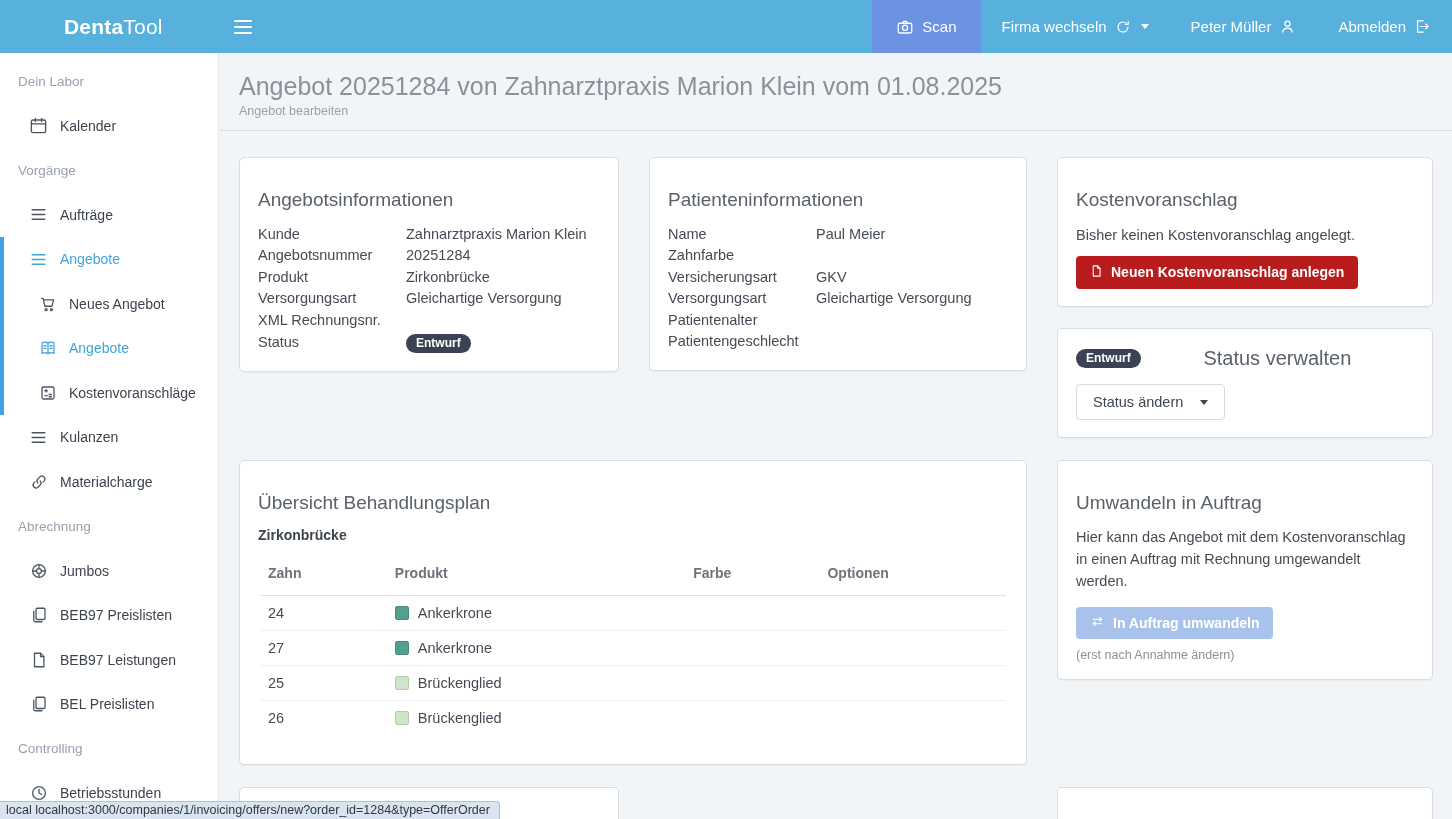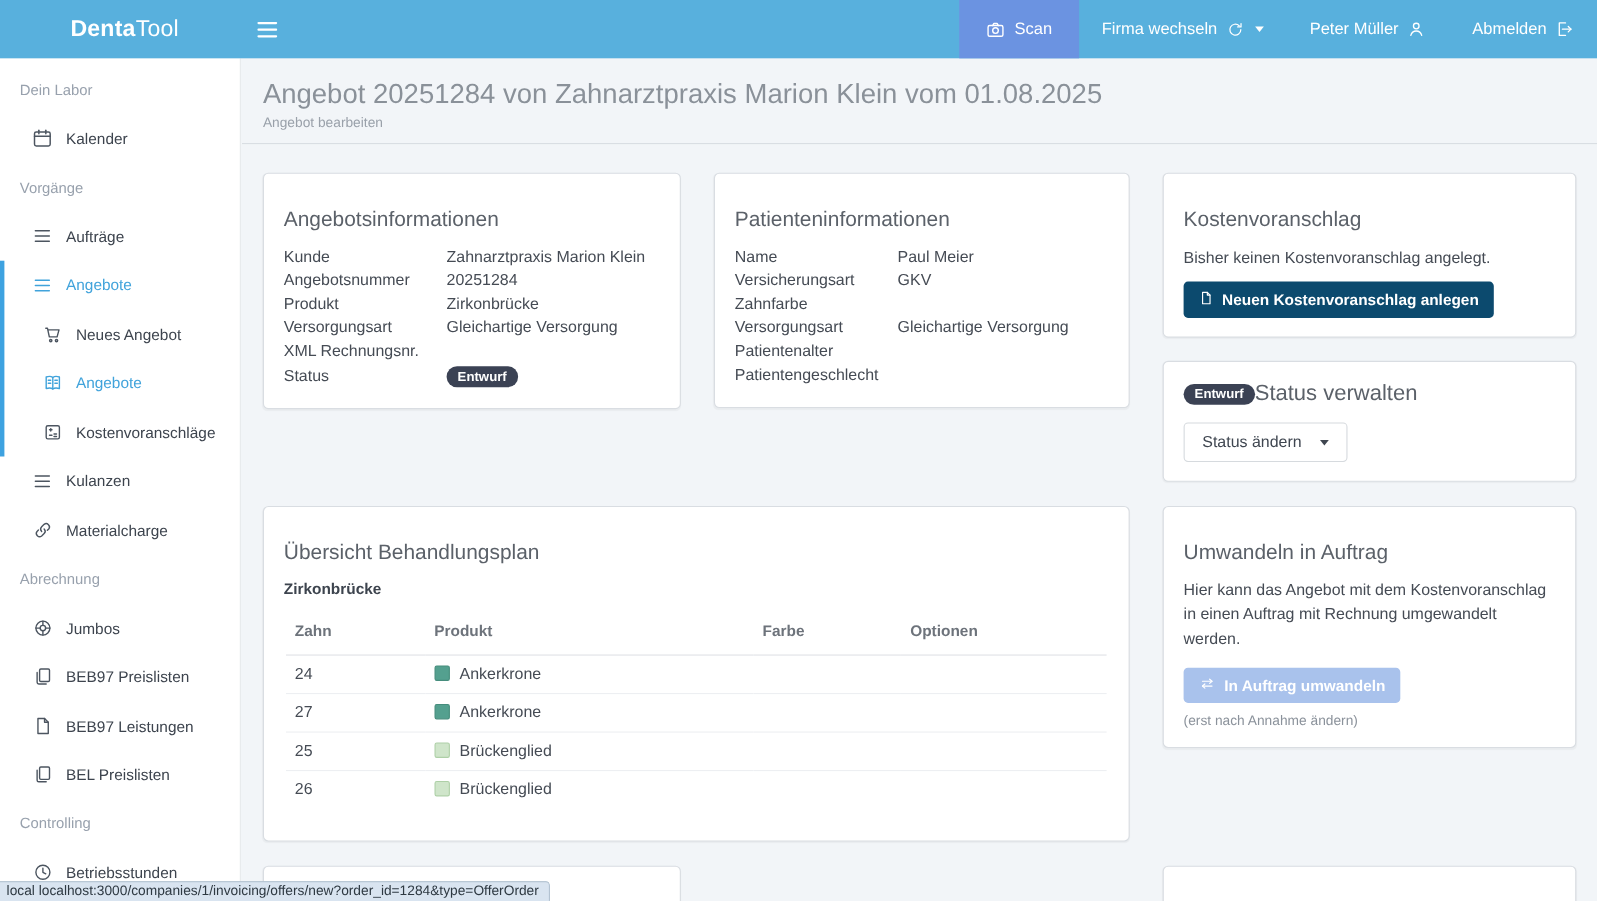--- a/index.html
+++ b/index.html
@@ -54,35 +54,35 @@
   .card-title { font-size:19px; font-weight:400; color:#5b6169; margin:15px 0 13px; }
   .stack { display:flex; flex-direction:column; gap:21px; }
   .info-row { display:flex; font-size:14.5px; color:#454b54; line-height:21.5px; }
   .info-label { width:148px; flex:none; }
   .badge {
     display:inline-block; background:#3b4254; color:#fff; font-size:12px; font-weight:700;
     padding:3px 10px 4px; border-radius:11px; line-height:1;
   }
   .btn {
     display:inline-flex; align-items:center; gap:8px; border:none; cursor:pointer;
-    background:#0c4a6e; color:#fff; font-family:inherit; font-size:14px; font-weight:700;
+    background:#b91c1c; color:#fff; font-family:inherit; font-size:14px; font-weight:700;
     padding:8px 14px; border-radius:4px; line-height:1.2;
   }
   .btn svg { stroke:#fff; fill:none; stroke-width:2; stroke-linecap:round; stroke-linejoin:round; }
   .btn.disabled { background:#a9c2ec; cursor:default; }
   .outline-btn {
     display:inline-flex; align-items:center; gap:15px; cursor:pointer; background:#fff;
     border:1px solid #d6dade; border-radius:4px; padding:9px 16px; font-size:14.5px; color:#3f4650;
     font-family:inherit;
   }
   .outline-btn .caret { border-top-color:#3f4650; }
   .muted-note { font-size:12.5px; color:#8b929b; margin-top:9px; }
   .body-text { font-size:14.5px; color:#454b54; line-height:1.5; margin:0 0 14px; }
   .status-head { display:flex; align-items:center; margin-top:2px; }
-  .status-head .card-title { flex:1; text-align:left; margin:0; font-size:20px; }
+  .status-head .card-title { flex:1; text-align:center; margin:0; font-size:20px; }
   
   .tp-sub { font-size:14px; font-weight:700; color:#3d444e; margin:2px 0 16px; }
   table.tp { width:calc(100% - 4px); margin:12px 2px; border-collapse:collapse; }
   table.tp th { text-align:left; font-size:14px; font-weight:600; color:#6d737b; padding:6px 8px 14px; border-bottom:1px solid #dfe2e6; }
   table.tp td { font-size:14.5px; color:#454b54; padding:9px 8px; border-bottom:1px solid #edeff2; }
   table.tp tr:last-child td { border-bottom:none; }
   .c-zahn{width:17%;} .c-prod{width:40%;} .c-farbe{width:18%;}
   .sw { display:inline-block; width:14px; height:14px; border-radius:2px; vertical-align:-2px; margin-right:9px; }
   .sw-teal { background:#54a08f; border:1px solid #468d7d; }
   .sw-green { background:#cfe5ca; border:1px solid #aed0a7; }
@@ -343,26 +343,26 @@
         </div>
     </div>
 
     <div class="card">
       <div class="card-title">Patienteninformationen</div>
       <div class="info-row">
           <div class="info-label">Name</div>
           <div>Paul Meier</div>
         </div>
       <div class="info-row">
+          <div class="info-label">Zahnfarbe</div>
+          <div></div>
+        </div>
+      <div class="info-row">
           <div class="info-label">Versicherungsart</div>
           <div>GKV</div>
-        </div>
-      <div class="info-row">
-          <div class="info-label">Zahnfarbe</div>
-          <div></div>
         </div>
       <div class="info-row">
           <div class="info-label">Versorgungsart</div>
           <div>Gleichartige Versorgung</div>
         </div>
       <div class="info-row">
           <div class="info-label">Patientenalter</div>
           <div></div>
         </div>
       <div class="info-row">

